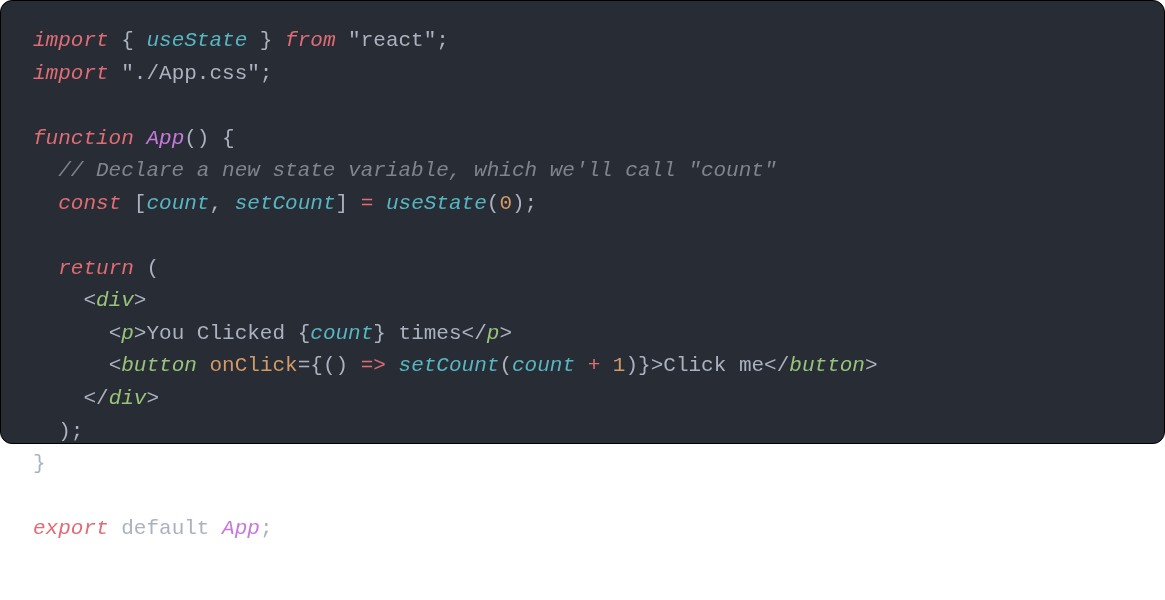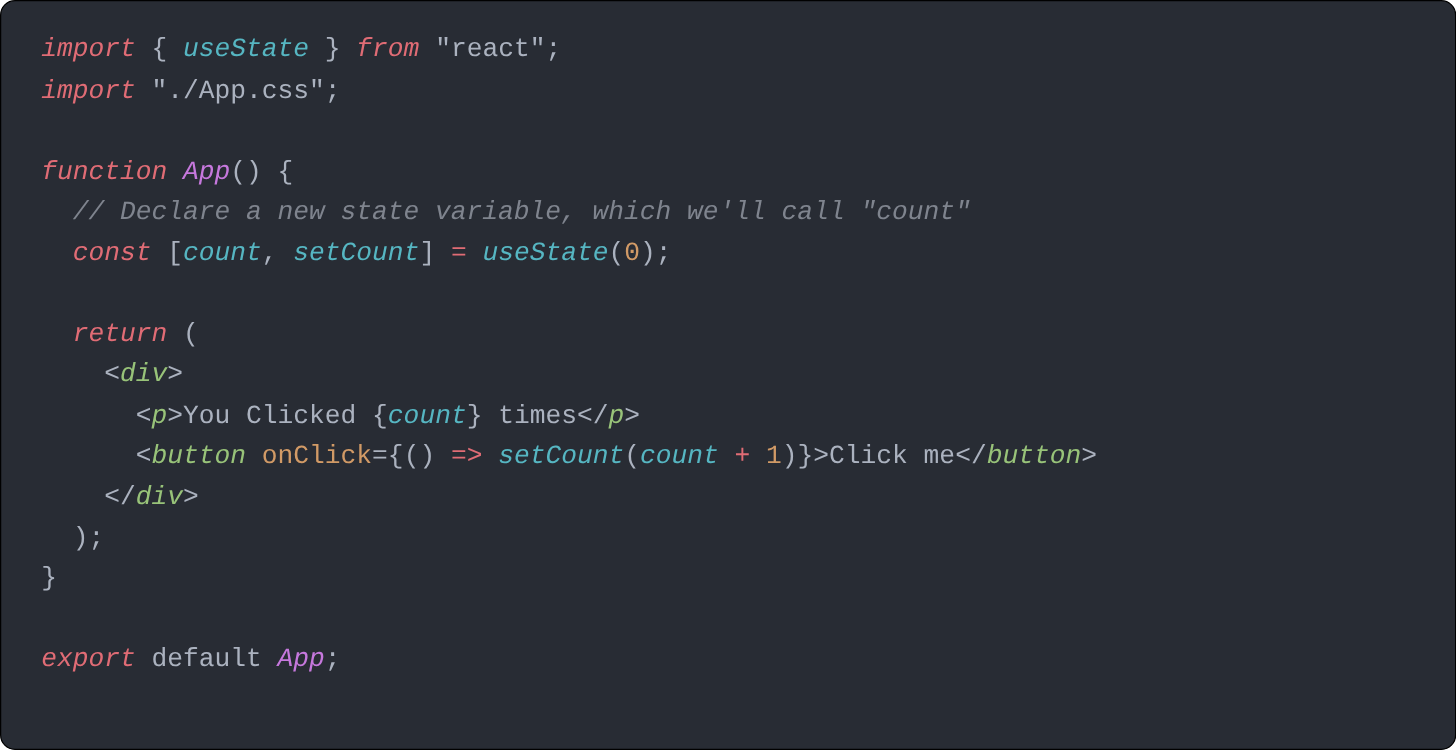--- a/index.html
+++ b/index.html
@@ -11,21 +11,21 @@
       background: #ffffff;
       width: 1165px;
       height: 600px;
       overflow: hidden;
     }
     .code-container {
       background: #282c34;
       border: 1px solid #000000;
       border-radius: 12px;
       width: 1165px;
-      height: 600px;
+      height: 444px;
       padding: 24px 32px;
     }
     pre {
       font-family: 'SF Mono', 'Monaco', 'Menlo', 'Consolas', 'Courier New', monospace;
       font-size: 21px;
       line-height: 1.55;
       color: #abb2bf;
       white-space: pre;
     }
     .keyword-import { color: #e06c75; font-style: italic; }

